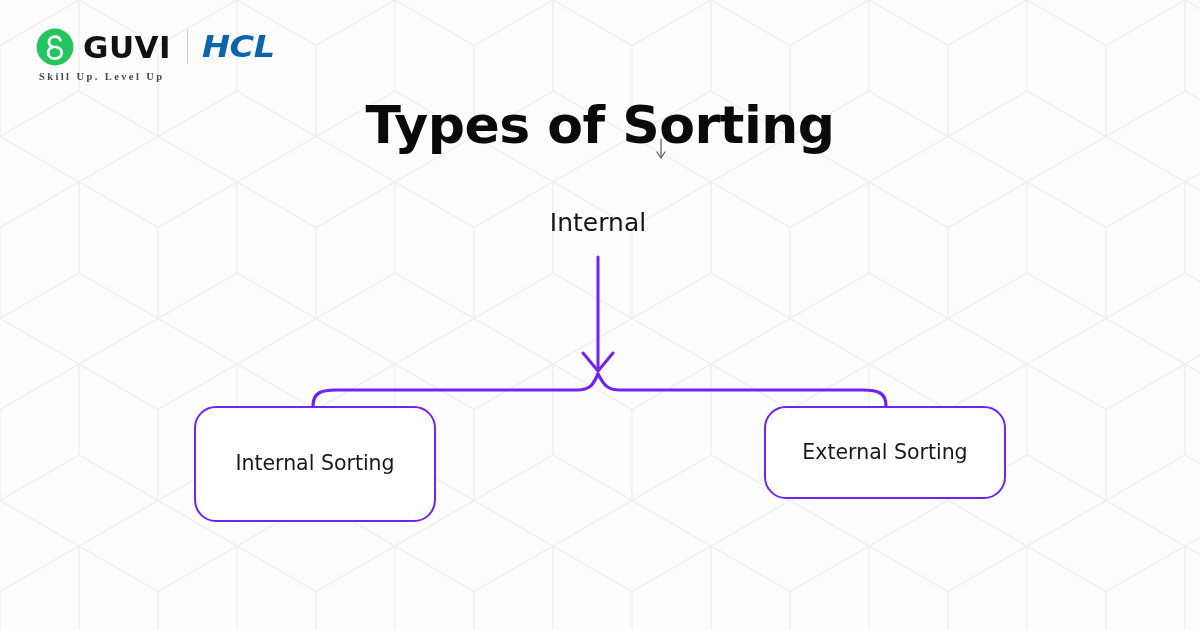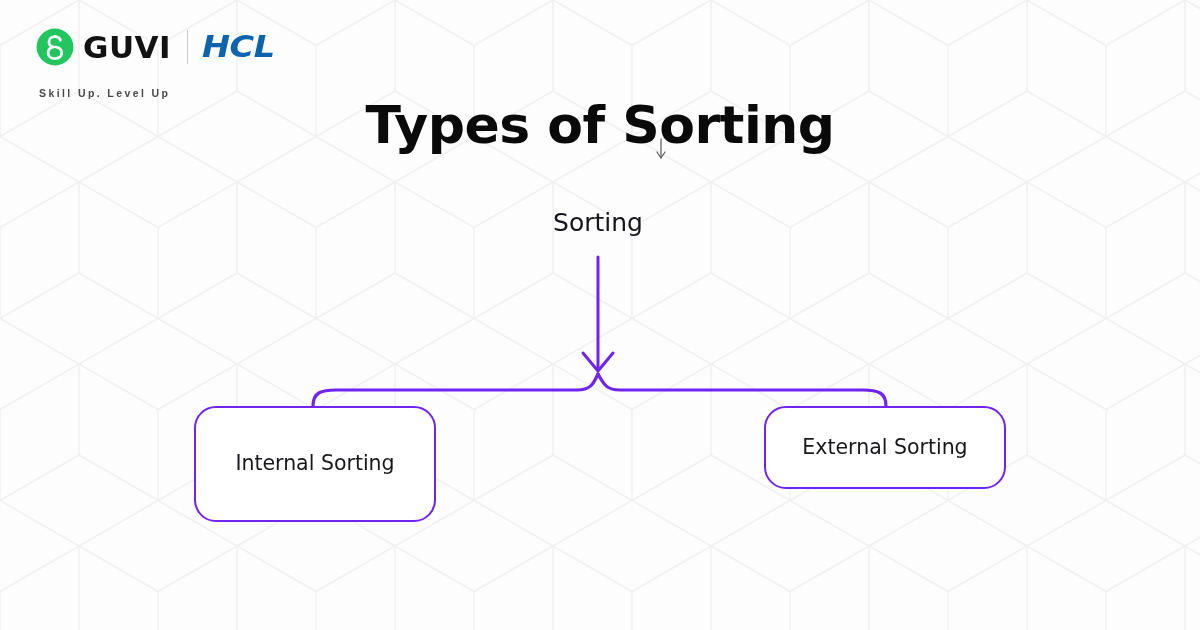--- a/index.html
+++ b/index.html
@@ -73,23 +73,23 @@
     font-size: 30px;
     font-weight: bold;
     font-style: italic;
     letter-spacing: -0.5px;
     color: #0e63ad;
     line-height: 1;
     transform: scaleX(1.12);
     transform-origin: left center;
   }
   #brand-tagline {
-    margin-top: 19px;
+    margin-top: 3px;
     margin-left: 3px;
-    font-family: Liberation Sans, sans-serif;
+    font-family: Liberation Serif, serif;
     font-size: 10.5px;
     font-weight: bold;
     letter-spacing: 2.4px;
     color: #4a4a4a;
     white-space: nowrap;
   }
 
   
   #page-title {
     position: absolute;
@@ -157,21 +157,21 @@
   #node-ist {
     left: 194px;
     top: 406px;
     width: 242px;
     height: 116px;
   }
   #node-est {
     left: 764px;
     top: 406px;
     width: 242px;
-    height: 83px;
+    height: 93px;
   }
 
   
   #cursor-artifact {
     position: absolute;
     left: 654px;
     top: 138px;
     z-index: 4;
     pointer-events: none;
   }
@@ -231,21 +231,21 @@
                  L577 390
                  C590 390, 593 385, 598 374"></path>
 
         <path d="M886 406
                  C886 392, 877 390, 863 390
                  L620 390
                  C607 390, 604 385, 598 374"></path>
       </g>
     </svg>
 
-    <div class="node-root">Sorting</div>
+    <div class="node-root">Internal</div>
 
     <div class="node-box" id="node-ist">
       <span>
         <span>Internal Sorting</span><br>
       </span>
     </div>
 
     <div class="node-box" id="node-est">
       <span>
         <span>External Sorting</span><br>

